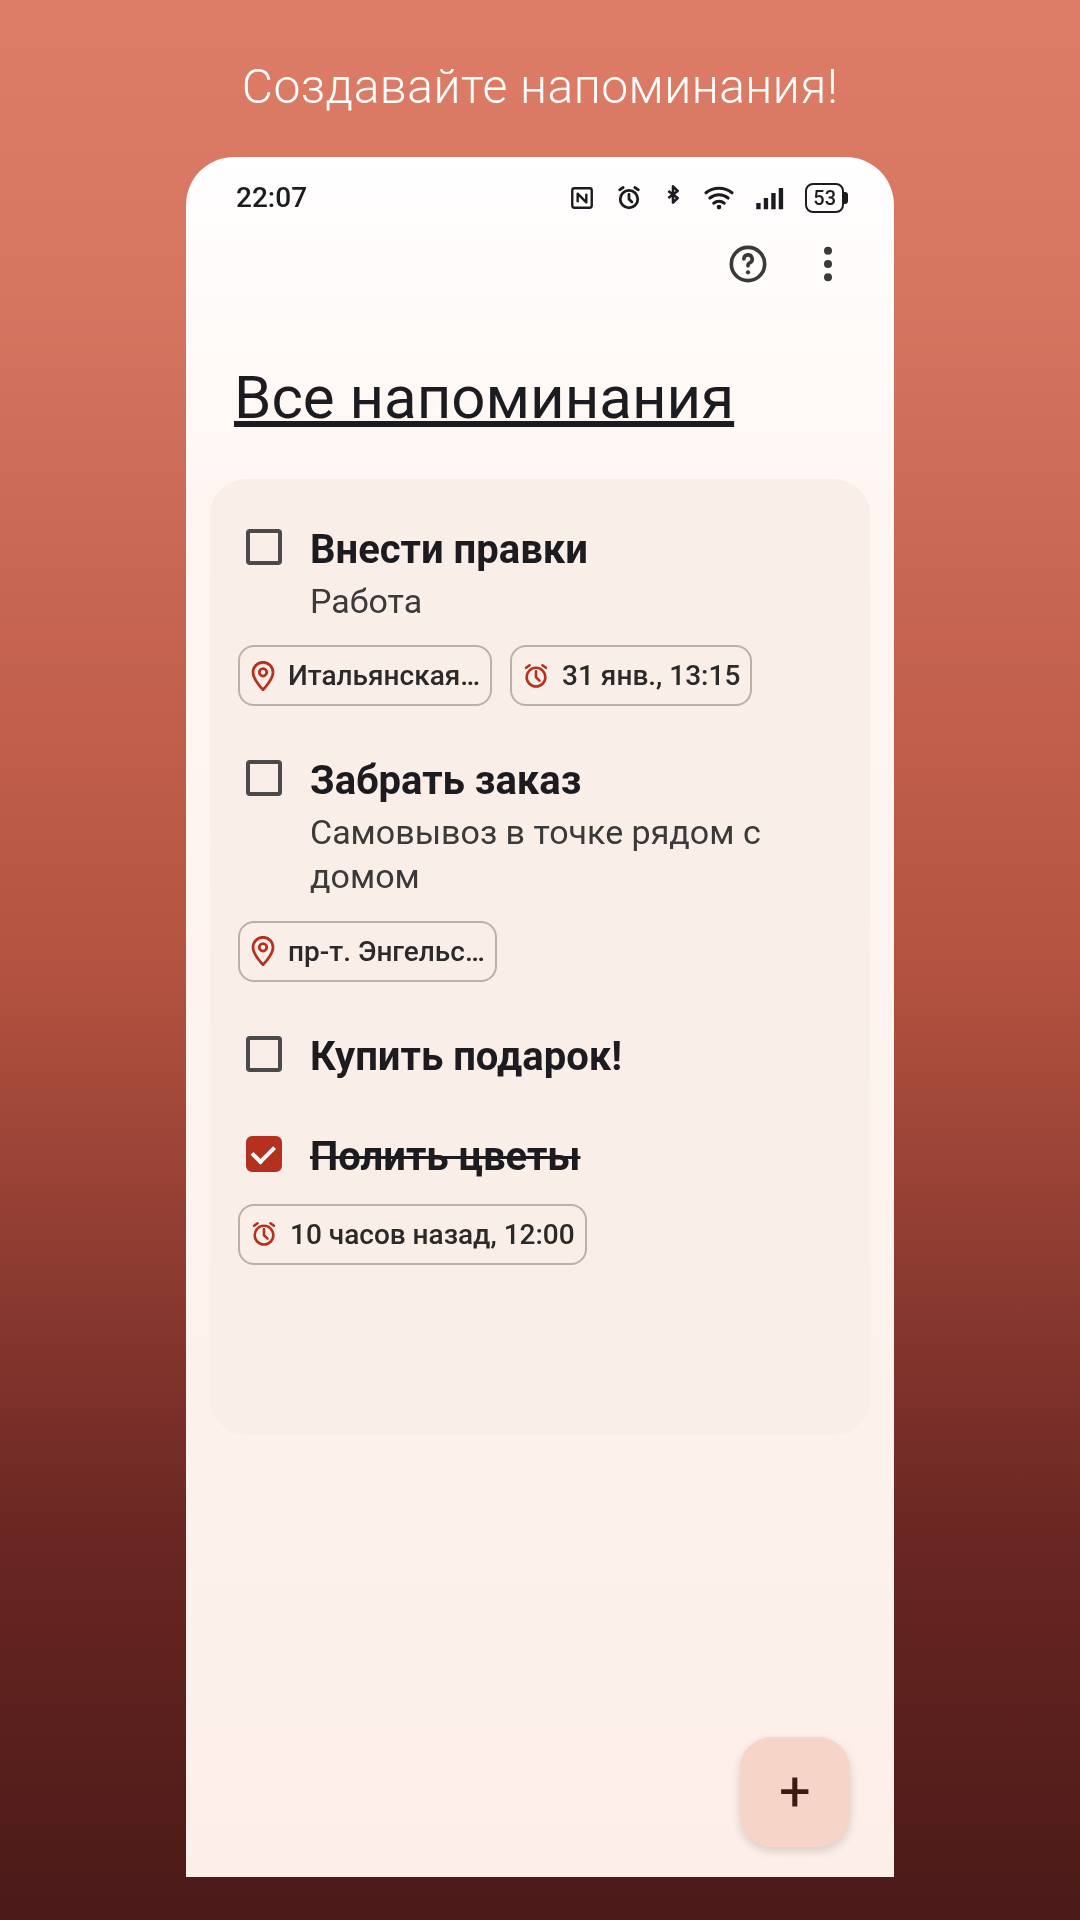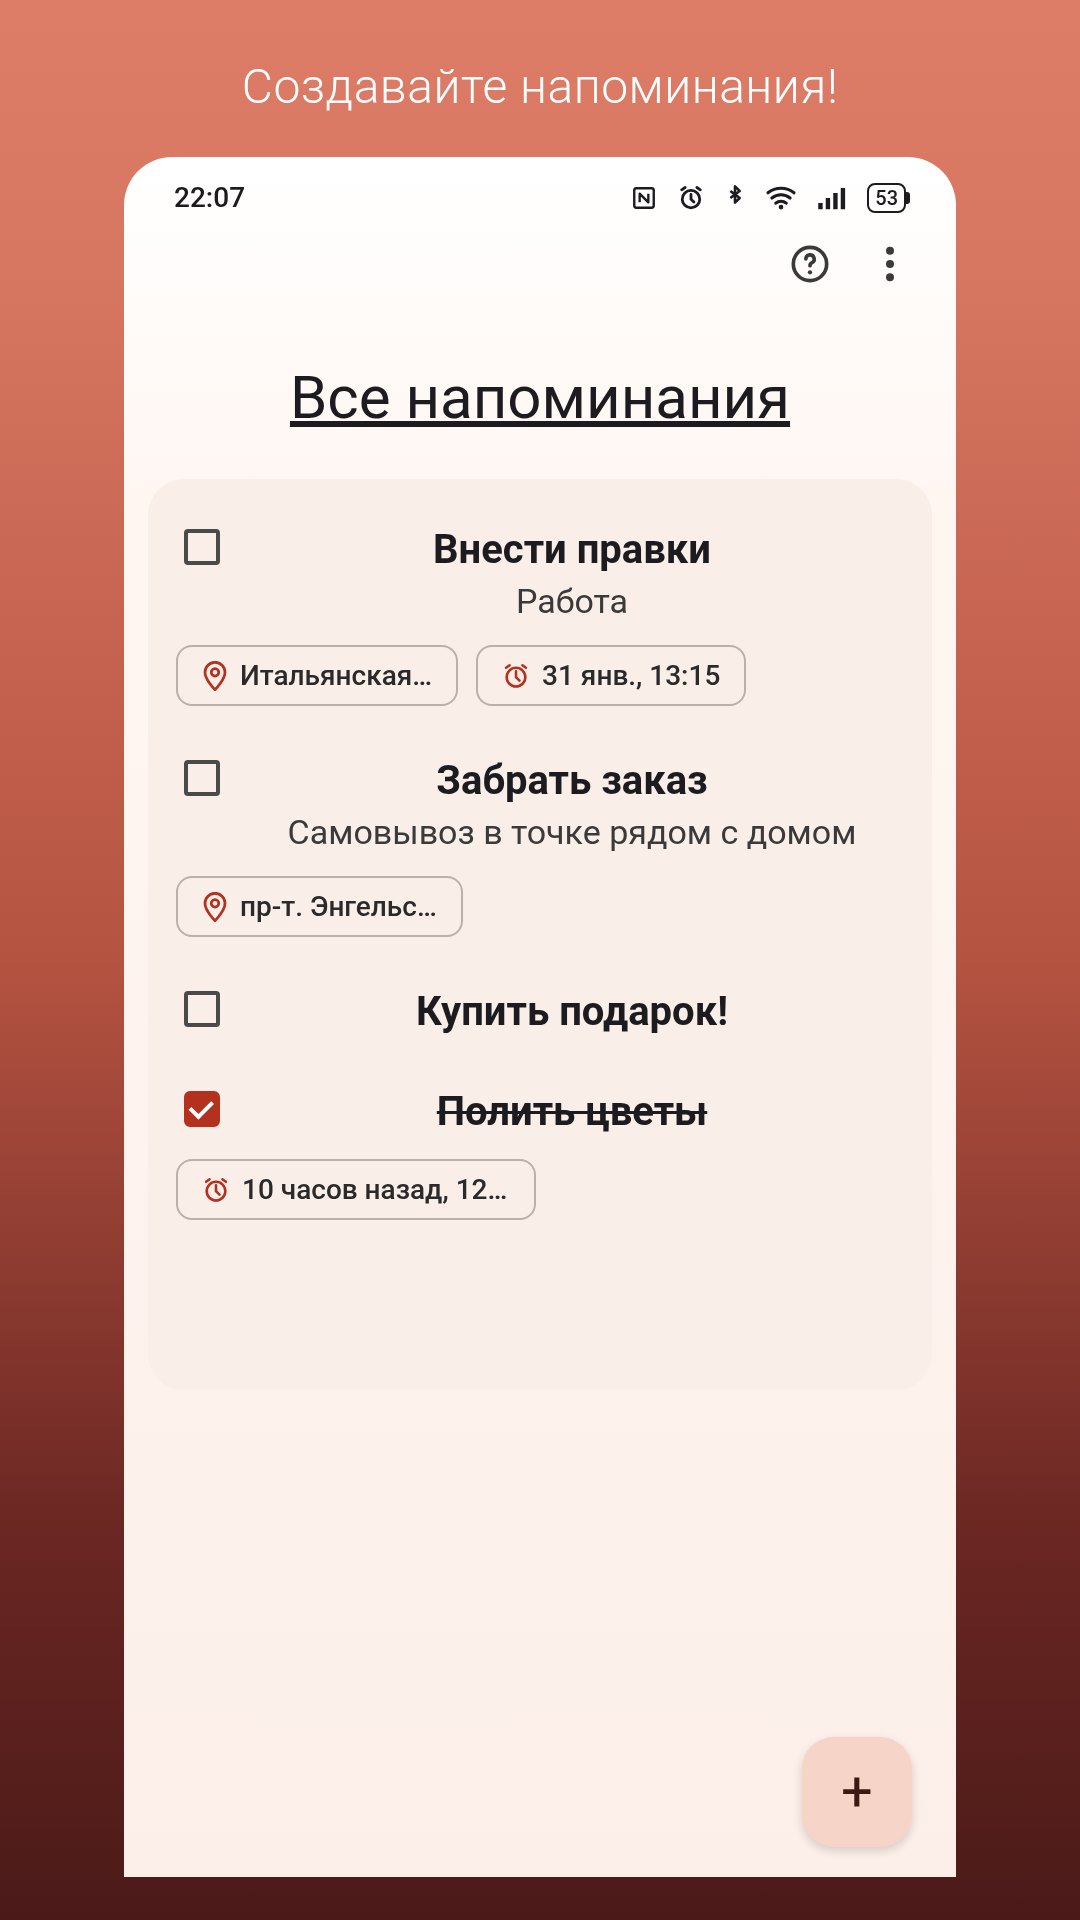--- a/index.html
+++ b/index.html
@@ -11,28 +11,27 @@
   }
   .promo-title {
     color: #fff;
     font-size: 48px;
     font-weight: 300;
     text-align: center;
     padding: 58px 0 42px;
     letter-spacing: 0.5px;
   }
   .phone {
-    width: 832px;
+    width: 708px;
     margin: 0 auto;
     background: linear-gradient(to bottom, #fff 0%, #fff6f2 20%, #fcefe9 100%);
     border-radius: 48px 48px 0 0;
     height: 1720px;
     position: relative;
     overflow: hidden;
-    text-align: center;
   }
   .status-bar {
     display: flex;
     justify-content: space-between;
     align-items: center;
     padding: 24px 50px 8px;
     font-size: 28px;
     font-weight: 500;
     color: #1c1b1f;
   }
@@ -113,21 +112,21 @@
     gap: 18px;
     margin-top: 22px;
     flex-wrap: wrap;
   }
   .chip {
     display: inline-flex;
     align-items: center;
     gap: 12px;
     border: 2px solid #bdb0aa;
     border-radius: 16px;
-    padding: 12px 24px;
+    padding: 12px 10px;
     font-size: 28px;
     font-weight: 500;
     color: #2a2a2a;
     background: transparent;
     max-width: 360px;
   }
   .chip .chip-label {
     white-space: nowrap; overflow: hidden; text-overflow: ellipsis;
     max-width: 260px;
   }

